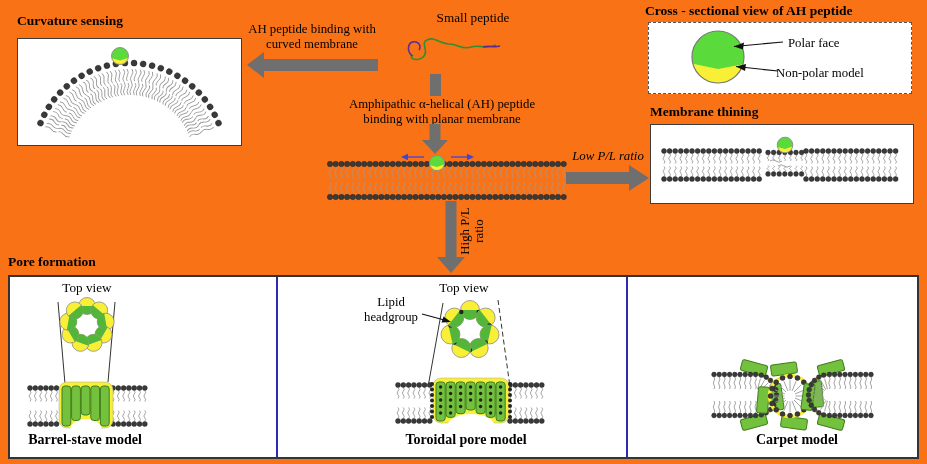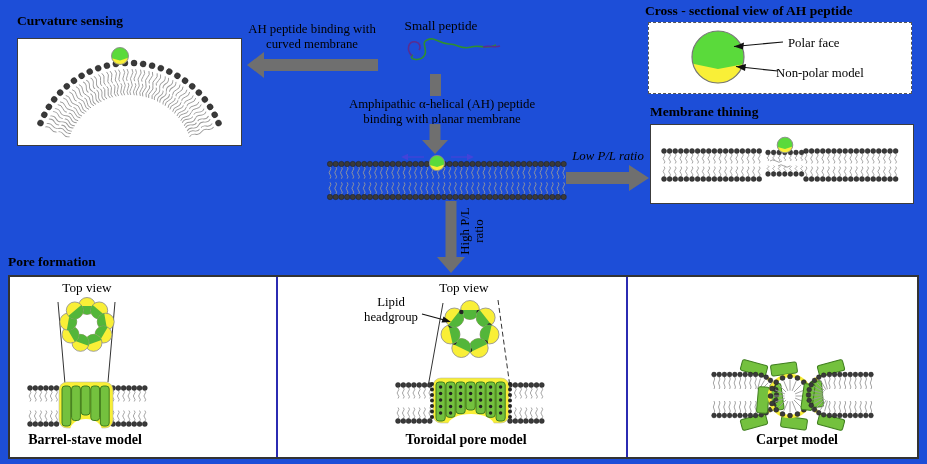--- a/index.html
+++ b/index.html
@@ -1,16 +1,16 @@
 <!DOCTYPE html>
 <html><head>
 <meta charset="utf-8">
 <style>
   html,body{margin:0;padding:0;background:#fff;}
-  #fig{position:relative;width:927px;height:464px;background:#1d4ed8;overflow:hidden;
+  #fig{position:relative;width:927px;height:464px;background:#f97316;overflow:hidden;
        font-family:"Liberation Serif","DejaVu Serif",serif;color:#000;}
   .abs{position:absolute;}
   .ttl{font-weight:bold;font-size:13.5px;white-space:nowrap;}
   .lbl{font-size:12.8px;line-height:1.16;text-align:center;}
   .model{font-weight:bold;font-size:14px;text-align:center;white-space:nowrap;}
   .box{border:1.5px solid #3c3c3c;background:#fff;}
   .dashedbox{border:1.5px dashed #555;background:#fff;}
   #porebox{border:2px solid #333;}
   .vdiv{position:absolute;top:0;bottom:0;width:2px;}
   #stub-arrow{background:#6f6f6f;}
@@ -160,21 +160,21 @@
         <path d="M93.755,19.21 L102,21.42 L110.245,18.7 A8.5,8.5 0 0 1 93.755,19.21 Z" fill="#f9ef37"></path>
         <circle cx="102" cy="17" r="8.5" fill="none" stroke="#8a8a8a" stroke-width="0.9"></circle>
       </svg>
   </div>
 
   <div class="abs lbl" style="left:246px;top:22px;width:132px;">AH peptide binding with curved membrane</div>
   <svg id="svg-arrow-left" class="abs" style="left:246px;top:50px;" width="132" height="30">
       <polygon points="132,9 18,9 18,2 1,15 18,28 18,21 132,21" fill="#6f6f6f"></polygon>
     </svg>
 
-  <div class="abs lbl" style="left:391px;top:10px;width:100px;font-size:13.2px;margin-top:8px;">Small peptide</div>
+  <div class="abs lbl" style="left:423px;top:10px;width:100px;font-size:13.2px;">Small peptide</div>
   <svg id="svg-squiggle" class="abs" style="left:403px;top:31px;" width="100" height="34">
       <path d="M10,24 C4,28 16,31 21,25 C26,19 17,12 24,9 C32,5 36,13 46,13 C56,13 58,19 68,16 C77,13 83,19 93,14" stroke="#2f8f2f" stroke-width="1.6" fill="none"></path>
       <path d="M9,25 C3,19 5,9 13,11 C17,12 18,16 16,19" stroke="#5a2d91" stroke-width="1.6" fill="none"></path>
       <path d="M80,16 C86,14 91,17 97,15" stroke="#5a2d91" stroke-width="1.6" fill="none"></path>
     </svg>
   <div id="stub-arrow" class="abs" style="left:430px;top:74px;width:11px;height:22px;"></div>
 
   <div class="abs lbl" style="left:337px;top:97px;width:210px;">Amphipathic α-helical (AH) peptide binding with planar membrane</div>
   <svg id="svg-arrow-down1" class="abs" style="left:422px;top:124px;" width="26" height="31">
       <polygon points="7.5,0 18.5,0 18.5,16 26,16 13,30 0,16 7.5,16" fill="#6f6f6f"></polygon>

